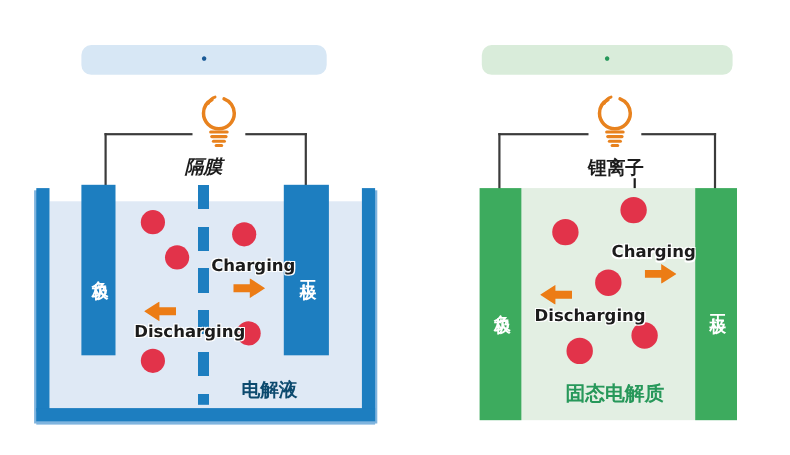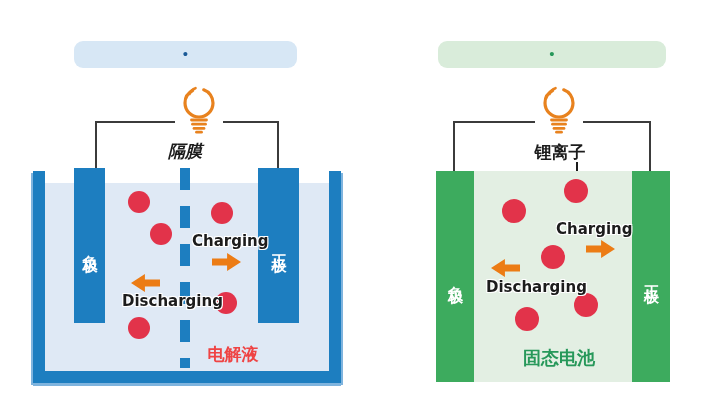--- a/index.html
+++ b/index.html
@@ -105,21 +105,21 @@
     <div class="ion small" style="left:150px;top:223px;"></div>
     <div class="ion small" style="left:211px;top:202px;"></div>
     <div class="ion small" style="left:215px;top:292px;"></div>
     <div class="ion small" style="left:128px;top:317px;"></div>
 
     <span class="eng abs" style="left:192px;top:232px;">Charging</span>
     <div class="block-arrow right" style="left:212px;top:253px;"></div>
     <div class="block-arrow left" style="left:131px;top:274px;"></div>
     <span class="eng abs" style="left:122px;top:292px;">Discharging</span>
 
-    <div class="label-dark cjk" style="left:193px;top:343px;width:80px;color:#ef4444;">电解液</div>
+    <div class="label-dark cjk" style="left:205px;top:343px;width:80px;color:#0c4a6e;">电解液</div>
   </section>
 
   <section>
 
     <div class="badge" style="left:438px;top:41px;width:228px;background:var(--green-badge);">
       <span class="cjk" style="color:var(--green-text);font-size:15px;">•</span>
     </div>
 
     <div class="wire h" style="left:453px;top:121px;width:82px;"></div>
     <div class="wire h" style="left:583px;top:121px;width:68px;"></div>
@@ -150,16 +150,16 @@
     <div class="ion big" style="left:502px;top:199px;"></div>
     <div class="ion big" style="left:541px;top:245px;"></div>
     <div class="ion big" style="left:574px;top:293px;"></div>
     <div class="ion big" style="left:515px;top:307px;"></div>
 
     <span class="eng abs" style="left:556px;top:220px;">Charging</span>
     <div class="block-arrow right" style="left:586px;top:240px;"></div>
     <div class="block-arrow left" style="left:491px;top:259px;"></div>
     <span class="eng abs" style="left:486px;top:278px;">Discharging</span>
 
-    <div class="label-dark cjk" style="left:503px;top:346px;width:112px;color:var(--green-text);font-size:18px;">固态电池</div>
+    <div class="label-dark cjk" style="left:503px;top:346px;width:112px;color:var(--green-text);font-size:18px;">固态电解质</div>
   </section>
 
 </div>
 
 </body></html>

